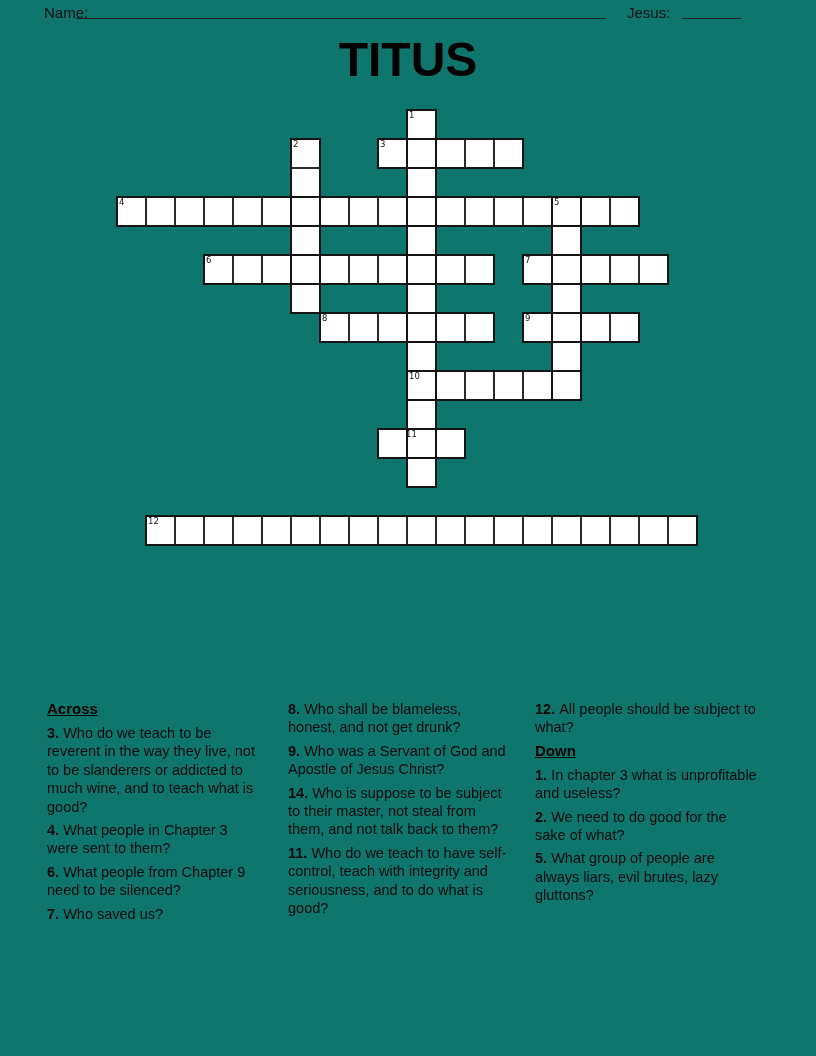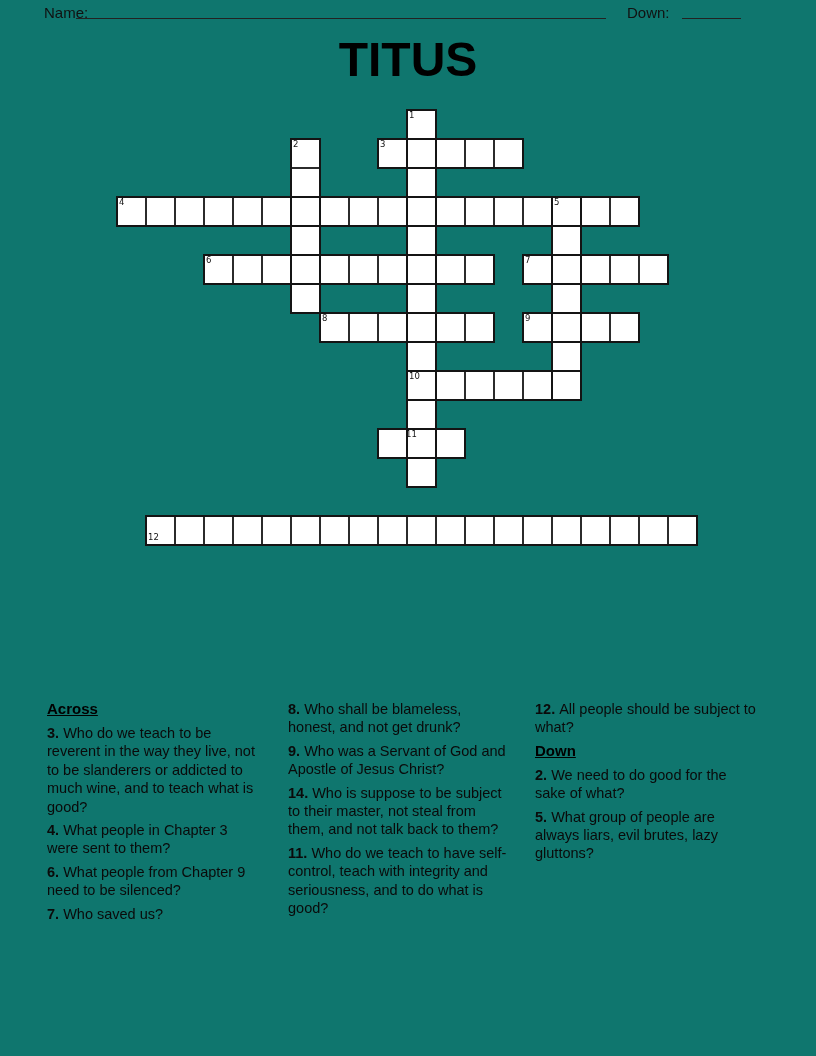--- a/index.html
+++ b/index.html
@@ -45,21 +45,21 @@
   }
   .clue .cnum{font-weight:bold;}
 </style>
 </head>
 <body>
 
 <div class="page">
 
   <div class="hdr-label" style="left:44px;top:4px;">Name:</div>
   <div class="hline" style="left:76px;top:2px;width:530px;"></div>
-  <div class="hdr-label" style="left:627px;top:4px;">Down:</div>
+  <div class="hdr-label" style="left:627px;top:4px;">Jesus:</div>
   <div class="hline" style="left:682px;top:2px;width:59px;"></div>
 
   <div class="title">TITUS</div>
 
   <div class="grid" id="grid" style="left: 117px; top: 110px; width: 580px; height: 435px;">
       <div class="cell" style="left: 290px; top: 0px; border-color: rgb(43, 43, 43);"></div>
       <div class="cell" style="left: 290px; top: 29px; border-color: rgb(43, 43, 43);"></div>
       <div class="cell" style="left: 290px; top: 58px; border-color: rgb(43, 43, 43);"></div>
       <div class="cell" style="left: 290px; top: 87px; border-color: rgb(43, 43, 43);"></div>
       <div class="cell" style="left: 290px; top: 116px; border-color: rgb(43, 43, 43);"></div>
@@ -164,38 +164,39 @@
       <div class="cellnum" style="left: 408px; top: 146px;">7</div>
       <div class="word" style="left: 202px; top: 202px; width: 176px; height: 31px; border-color: rgb(20, 20, 20);"></div>
       <div class="cellnum" style="left: 205px; top: 204px;">8</div>
       <div class="word" style="left: 405px; top: 202px; width: 118px; height: 31px; border-color: rgb(20, 20, 20);"></div>
       <div class="cellnum" style="left: 408px; top: 204px;">9</div>
       <div class="word" style="left: 289px; top: 260px; width: 176px; height: 31px; border-color: rgb(20, 20, 20);"></div>
       <div class="cellnum" style="left: 292px; top: 262px;">10</div>
       <div class="word" style="left: 260px; top: 318px; width: 89px; height: 31px; border-color: rgb(20, 20, 20);"></div>
       <div class="cellnum" style="left: 263px; top: 320px; padding-left: 26px;">11</div>
       <div class="word" style="left: 28px; top: 405px; width: 553px; height: 31px; border-color: rgb(20, 20, 20);"></div>
-      <div class="cellnum" style="left: 31px; top: 407px; margin-top: 16px;">12</div>
+      <div class="cellnum" style="left: 31px; top: 407px;">12</div>
     </div>
 
   <div id="clues">
       <div class="clue-col" style="left: 47px; width: 214px;">
         <div class="clue-heading">Across</div>
         <div class="clue"><span class="cnum">3. </span><span>Who do we teach to be reverent in the way they live, not to be slanderers or addicted to much wine, and to teach what is good?</span></div>
         <div class="clue"><span class="cnum">4. </span><span>What people in Chapter 3 were sent to them?</span></div>
         <div class="clue"><span class="cnum">6. </span><span>What people from Chapter 9 need to be silenced?</span></div>
         <div class="clue"><span class="cnum">7. </span><span>Who saved us?</span></div>
       </div>
       <div class="clue-col" style="left: 288px; width: 222px;">
         <div class="clue"><span class="cnum">8. </span><span>Who shall be blameless, honest, and not get drunk?</span></div>
         <div class="clue"><span class="cnum">9. </span><span>Who was a Servant of God and Apostle of Jesus Christ?</span></div>
         <div class="clue"><span class="cnum">14. </span><span>Who is suppose to be subject to their master, not steal from them, and not talk back to them?</span></div>
         <div class="clue"><span class="cnum">11. </span><span>Who do we teach to have self-control, teach with integrity and seriousness, and to do what is good?</span></div>
       </div>
       <div class="clue-col" style="left: 535px; width: 224px;">
         <div class="clue"><span class="cnum">12. </span><span>All people should be subject to what?</span></div>
         <div class="clue-heading">Down</div>
+        <div class="clue"><span class="cnum">1. </span><span>In chapter 3 what is unprofitable and useless?</span></div>
         <div class="clue"><span class="cnum">2. </span><span>We need to do good for the sake of what?</span></div>
         <div class="clue"><span class="cnum">5. </span><span>What group of people are always liars, evil brutes, lazy gluttons?</span></div>
       </div>
     </div>
 
 </div>
 
 </body></html>

